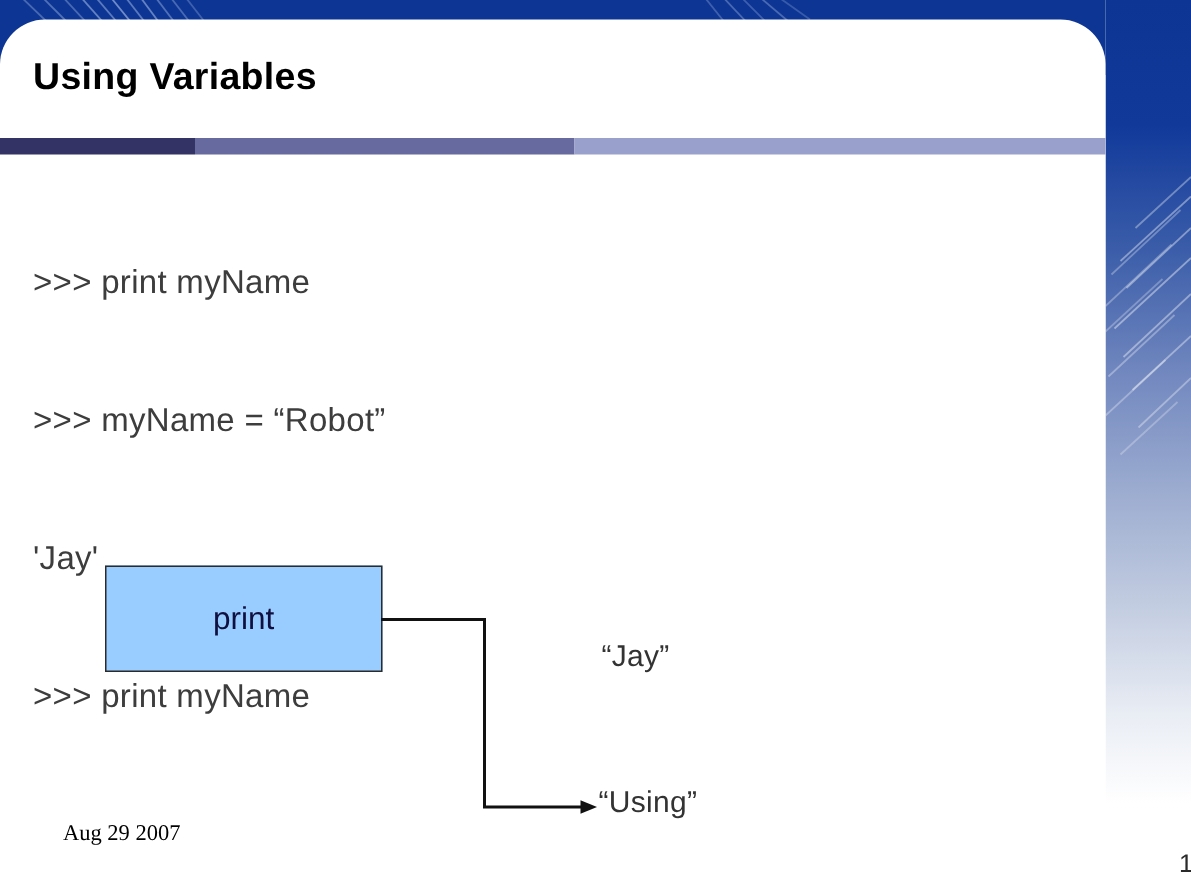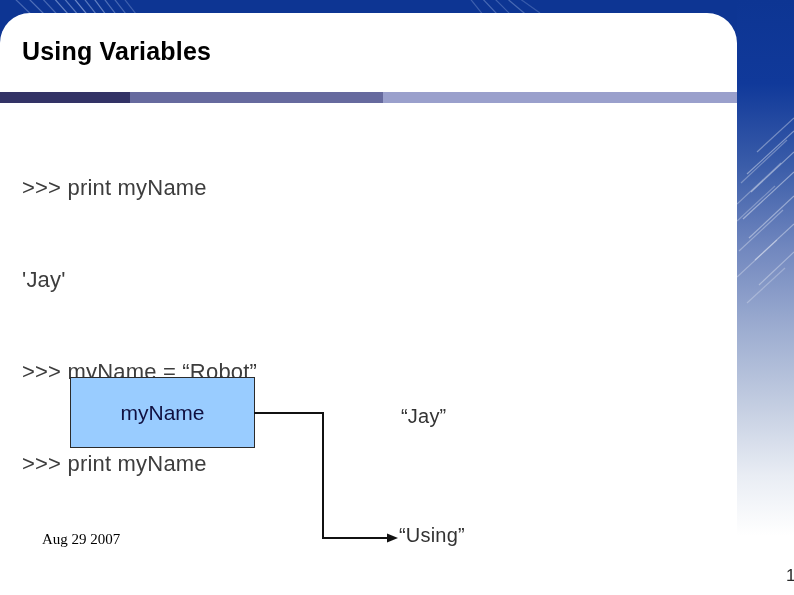--- a/index.html
+++ b/index.html
@@ -86,25 +86,25 @@
     font-size: 21px;
     color: #101040;
   }
   .connector { position: absolute; left: 250px; top: 392px; }
   .val-label {
     position: absolute;
     font-size: 20px;
     color: #333333;
     letter-spacing: 0.2px;
   }
-  .val-jay   { left: 401px; top: 392px; }
+  .val-jay   { left: 401px; top: 414px; }
   .val-robot { left: 399px; top: 511px; }
   .footer-date {
     position: absolute;
-    left: 42px; top: 518px;
+    left: 42px; top: 535px;
     font-family: "Liberation Serif", serif;
     font-size: 15px;
     color: #000000;
   }
   .page-number {
     position: absolute;
     left: 758px; top: 566px;
     font-size: 17px;
     color: #2a2a2a;
     margin-left: 28px;
@@ -161,28 +161,28 @@
   <div class="content">
 
     <h1 class="title">Using Variables</h1>
 
     <div class="divider-bar">
       <span class="seg seg1"></span><span class="seg seg2"></span><span class="seg seg3"></span>
     </div>
 
     <div class="body">
       <div>&gt;&gt;&gt; print myName</div>
+      <div>&gt;&gt;&gt; myName = “Robot”</div>
       <div>'Jay'</div>
-      <div>&gt;&gt;&gt; myName = “Robot”</div>
       <div>&gt;&gt;&gt; print myName</div>
       
     </div>
 
     <div class="var-box">
-      <span>myName</span>
+      <span>print</span>
     </div>
 
     <svg class="connector" width="160" height="140" viewBox="0 0 160 140">
       <polyline points="4,8 73,8 73,133 138,133" fill="none" stroke="#111111" stroke-width="2"></polyline>
       <polygon points="137,128.5 148,133 137,137.5" fill="#111111"></polygon>
     </svg>
 
     <div class="val-label val-jay">“Jay”</div>
     <div class="val-label val-robot">“Using”</div>
 

